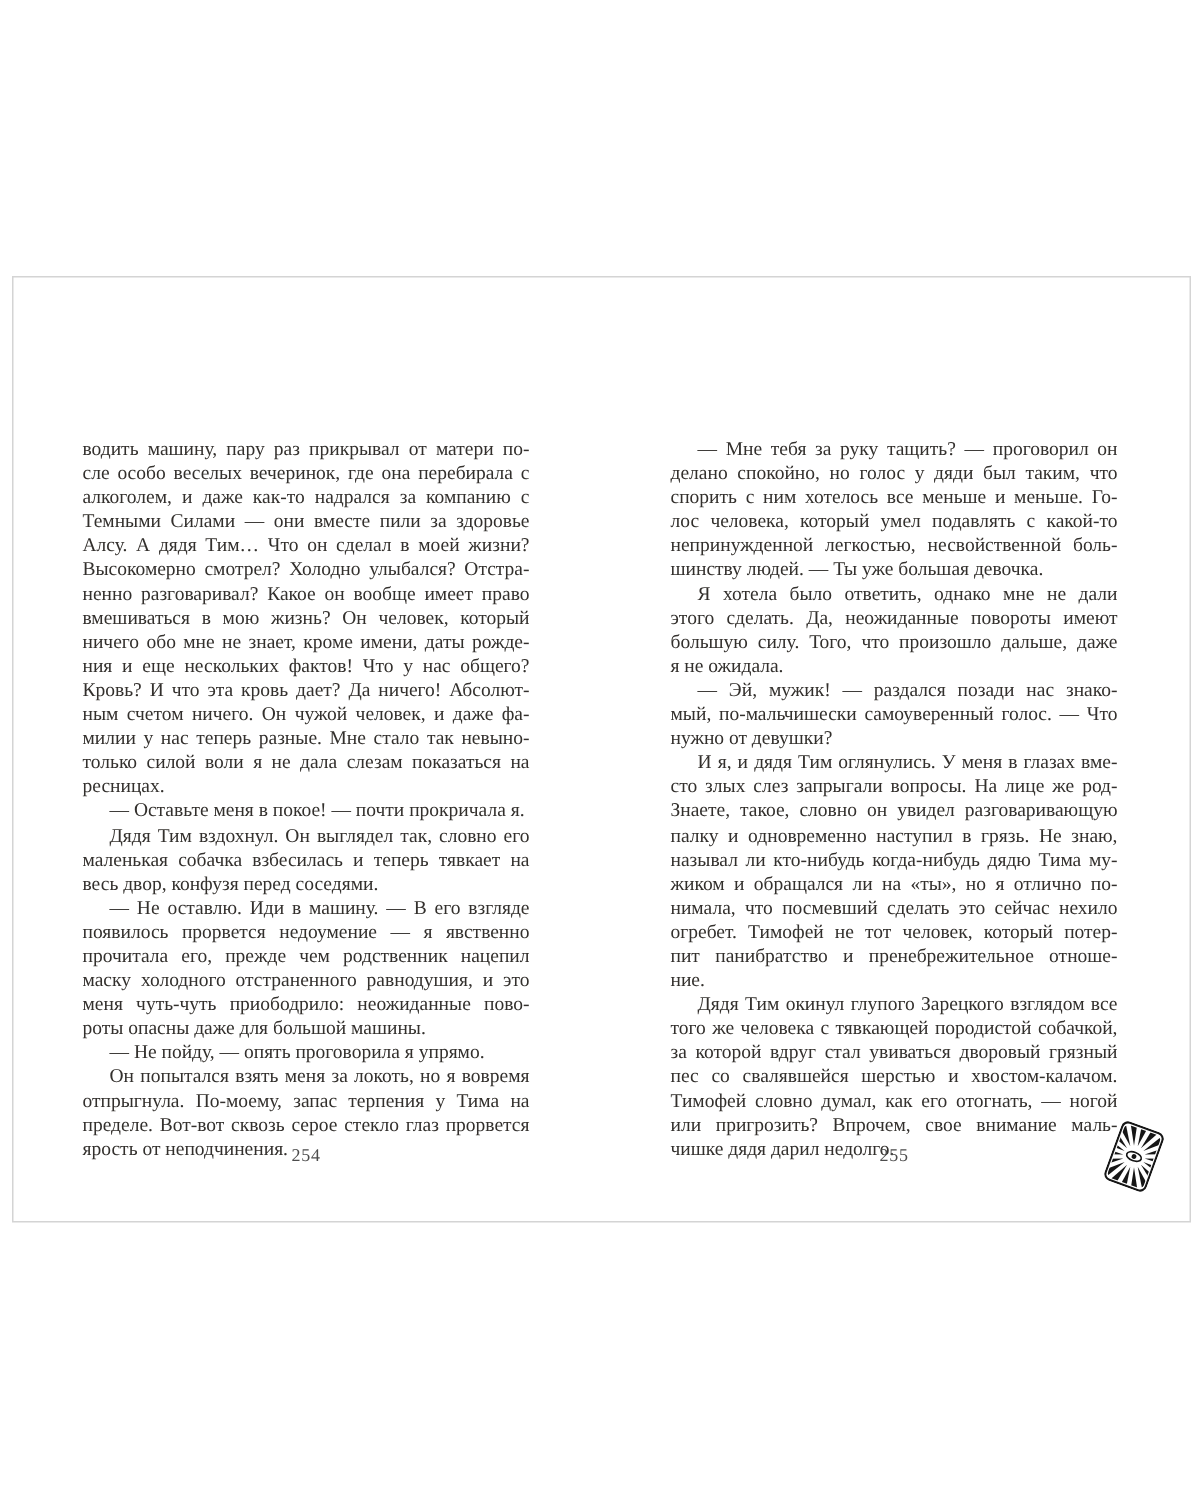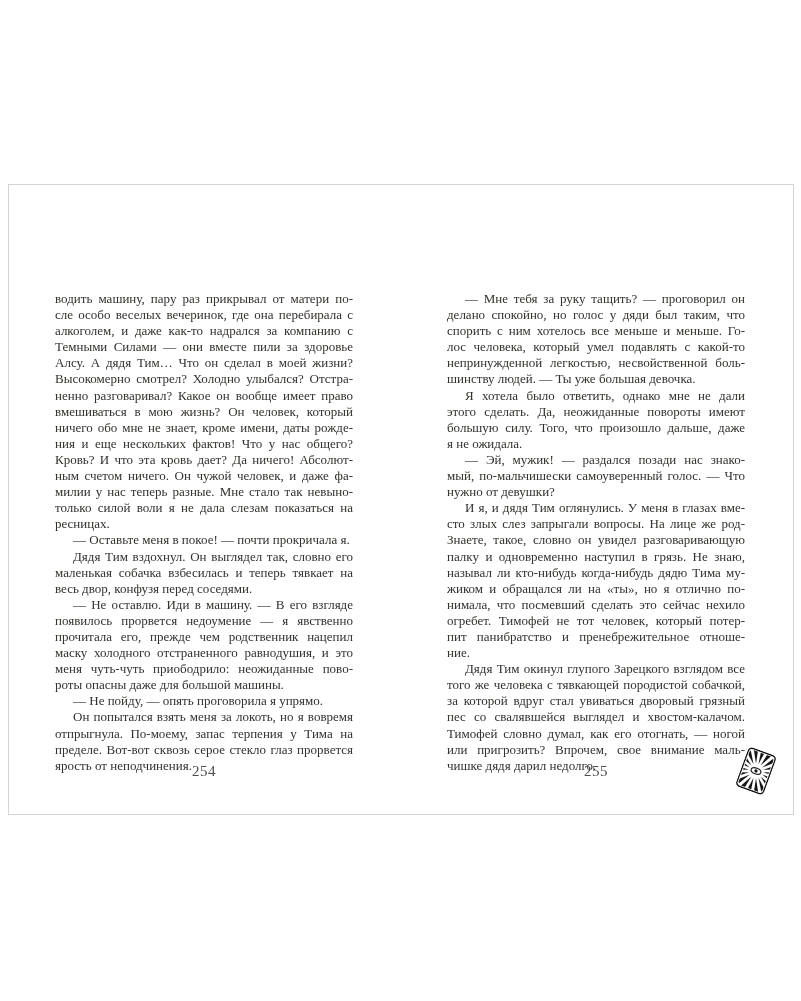--- a/index.html
+++ b/index.html
@@ -17,21 +17,21 @@
   .col-right { left:438px; }
   .line {
     font-size:13px; line-height:16.1px; color:#33302d;
     text-align:justify; text-align-last:justify;
     white-space:normal;
   }
   .line.end { text-align-last:left; }
   .line.ind { text-indent:18px; }
   .pagenum {
     position:absolute; top:578px; width:298px; text-align:center;
-    font-size:15px; color:#4c4c4c; letter-spacing:0.5px;font-family:Liberation Serif, serif;
+    font-size:12px; color:#4c4c4c; letter-spacing:0.5px;font-family:Liberation Serif, serif;
   }
   .pagenum-left  { left:46px; }
   .pagenum-right { left:438px; }
   .card-emblem {
     position:absolute; left:732px; top:565px; width:30px; height:42px;
     transform:rotate(20deg); transform-origin:50% 50%;
   }
 </style>
 </head>
 <body>
@@ -91,21 +91,21 @@
       <div class="line">палку и одновременно наступил в грязь. Не знаю,</div>
       <div class="line">называл ли кто-нибудь когда-нибудь дядю Тима му-</div>
       <div class="line">жиком и обращался ли на «ты», но я отлично по-</div>
       <div class="line">нимала, что посмевший сделать это сейчас нехило</div>
       <div class="line">огребет. Тимофей не тот человек, который потер-</div>
       <div class="line">пит панибратство и пренебрежительное отноше-</div>
       <div class="line end">ние.</div>
       <div class="line ind">Дядя Тим окинул глупого Зарецкого взглядом все</div>
       <div class="line">того же человека с тявкающей породистой собачкой,</div>
       <div class="line">за которой вдруг стал увиваться дворовый грязный</div>
-      <div class="line">пес со свалявшейся выглядел и хвостом-калачом.</div>
+      <div class="line">пес со свалявшейся шерстью и хвостом-калачом.</div>
       <div class="line">Тимофей словно думал, как его отогнать, — ногой</div>
       <div class="line">или пригрозить? Впрочем, свое внимание маль-</div>
       <div class="line end">чишке дядя дарил недолго.</div>
     </div>
 
   <div class="pagenum pagenum-left">254</div>
 
   <div class="pagenum pagenum-right">255</div>
 
   <div class="card-emblem">

